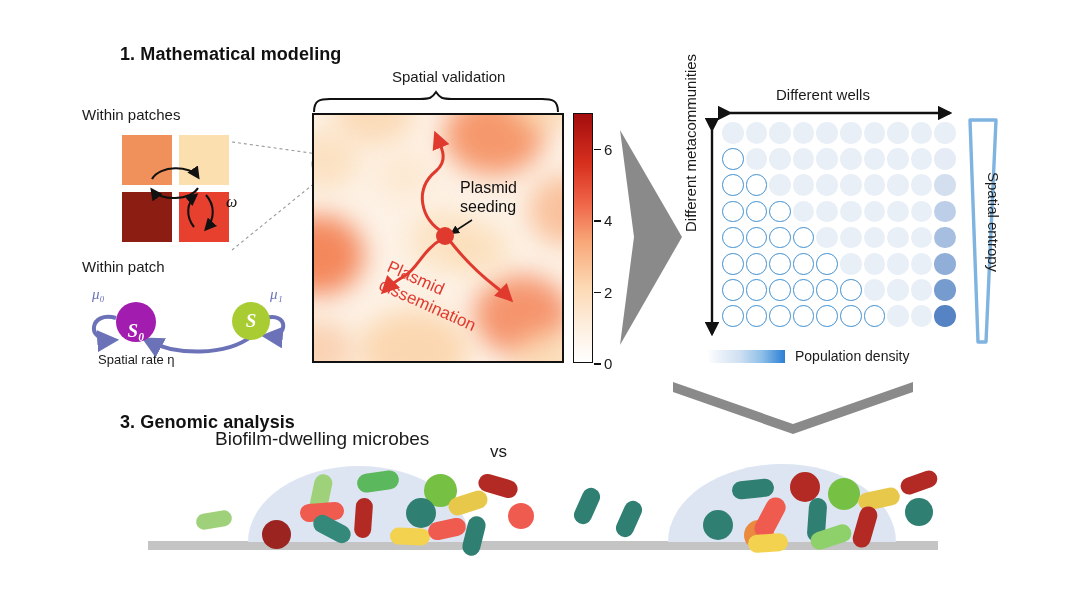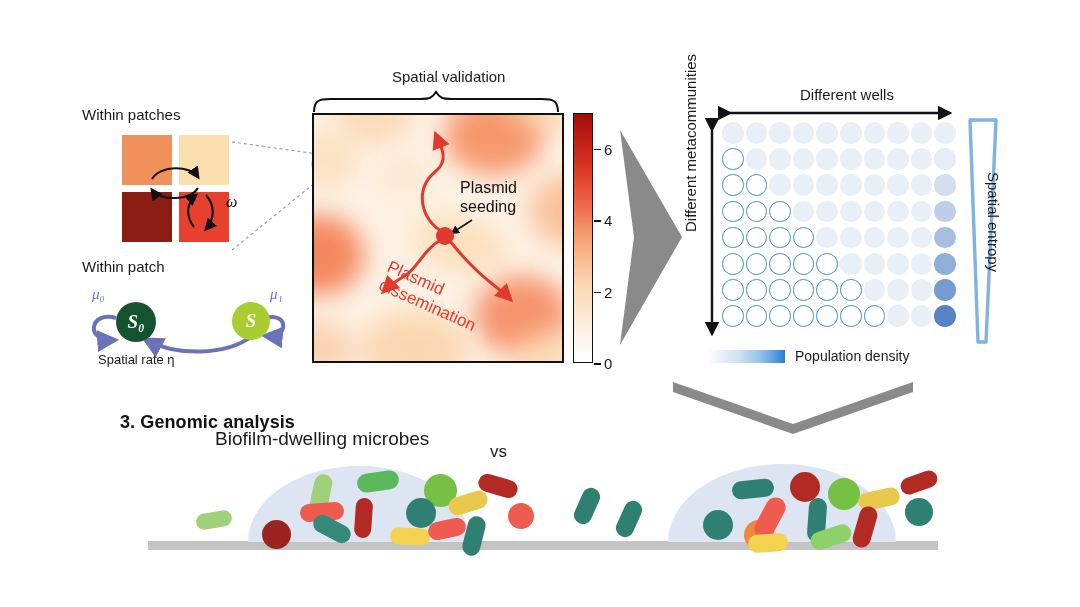--- a/index.html
+++ b/index.html
@@ -66,20 +66,21 @@
   .microbe{position:absolute;border-radius:999px;}
 
   .gray-arrow{position:absolute;}
   svg{display:block;overflow:visible;}
 </style>
 </head>
 <body>
 
 <div class="fig">
 
+  <div class="abs panel-title" style="left:120px;top:44px;">1. Mathematical modeling</div>
 
   <div class="abs lbl" style="left:82px;top:106px;">Within patches</div>
 
   <div class="abs" id="patch-grid" style="left:122px;top:135px;width:110px;height:110px;">
     <div class="patch" style="left:0;top:0;background:#f0905a;"></div>
     <div class="patch" style="left:57px;top:0;background:#fbdfae;"></div>
     <div class="patch" style="left:0;top:57px;background:#8c1d13;"></div>
     <div class="patch" style="left:57px;top:57px;background:#e8402e;"></div>
 
     <svg class="abs" style="left:-4px;top:6px;" width="130" height="110">
@@ -172,39 +173,39 @@
         </marker>
       </defs>
 
       <path d="M46,38 C20,30 14,62 44,60" fill="none" stroke="#6b72b8" stroke-width="4" marker-end="url(#pArrow)"></path>
 
       <path d="M196,38 C218,32 220,58 196,56" fill="none" stroke="#6b72b8" stroke-width="4" marker-end="url(#pArrow)"></path>
 
       <path d="M182,56 C156,76 106,76 76,60" fill="none" stroke="#6b72b8" stroke-width="4" marker-end="url(#pArrow)"></path>
     </svg>
 
-    <div class="node" style="left:46px;top:22px;width:40px;height:40px;background:#14532d;">
+    <div class="node" style="left:46px;top:22px;width:40px;height:40px;background:#a21caf;align-items:flex-end;">
       <span>S₀</span>
     </div>
     <div class="node" style="left:162px;top:22px;width:38px;height:38px;background:#aacc33;">
       <span>S</span>
     </div>
 
     <div class="greek" style="left:22px;top:6px;">μ₀</div>
     <div class="greek" style="left:200px;top:6px;">μ₁</div>
   </div>
 
   <div class="abs lbl-sm" style="left:98px;top:352px;">Spatial rate η</div>
 
   <svg class="abs gray-arrow" style="left:620px;top:130px;" width="80" height="215">
     <polygon points="0,0 62,107 0,215 14,107" fill="#8a8a8a"></polygon>
   </svg>
 
 
-  <div class="abs lbl" style="left:800px;top:86px;">Different wells</div>
+  <div class="abs lbl" style="left:776px;top:86px;">Different wells</div>
 
   <svg class="abs" style="left:722px;top:106px;" width="236" height="14">
     <defs>
       <marker id="blk2" markerWidth="6" markerHeight="6" refX="5" refY="3" orient="auto" markerUnits="strokeWidth">
         <path d="M0,0 L6,3 L0,6 z" fill="#111"></path>
       </marker>
     </defs>
     <line x1="8" y1="7" x2="228" y2="7" stroke="#111" stroke-width="2.4" marker-start="url(#blk2)" marker-end="url(#blk2)"></line>
   </svg>
 

